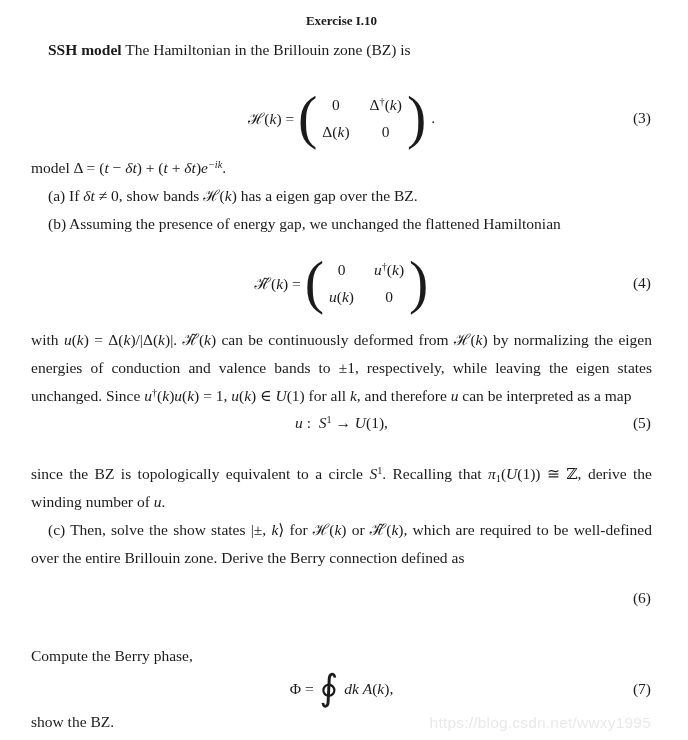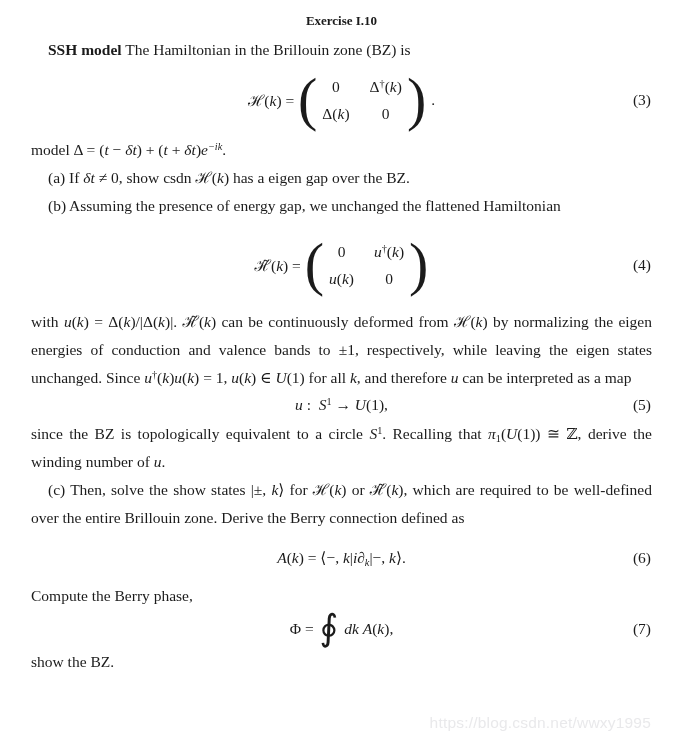--- a/index.html
+++ b/index.html
@@ -9,24 +9,24 @@
     font-size:15.5px;position:relative;box-sizing:border-box;
     padding:10px 36px 0 31px;overflow:hidden;
   }
   .title{
     font-size:13px;line-height:22px;margin:0;text-align:center;
     font-weight:bold;
   }
   p{margin:0;line-height:28px;text-align:justify}
   .indent{text-indent:17px}
   #p1{margin-top:4px}
-  #p4{margin-top:2px}
-  #p5{margin-top:4px}
+  #p4{margin-top:24px}
+  #p5{margin-top:24px}
   .eqblock{display:flex;align-items:center;justify-content:center;position:relative}
-  #eq3{height:72px;margin-top:0}
+  #eq3{height:72px;margin-top:18px}
   #eq4{height:86px;margin-top:2px}
   #eq5{height:26px}
   #eq6{height:40px;margin-top:6px}
   #eq7{height:38px}
   .eqnum{position:absolute;right:1px;top:50%;transform:translateY(-50%)}
   .mat{
     display:inline-grid;grid-template-columns:auto auto;
     column-gap:20px;row-gap:9px;justify-items:center;align-items:center;
     padding:0 5px;line-height:1.15;
   }
@@ -66,21 +66,21 @@
     <span class="cell"><span class="run rm">Δ</span><span class="run sup">†</span><span class="run rm">(</span><span class="run mi">k</span><span class="run rm">)</span></span>
     <span class="cell"><span class="run rm">Δ(</span><span class="run mi">k</span><span class="run rm">)</span></span>
     <span class="cell"><span class="run rm">0</span></span>
   </span>
   <span class="bigparen">)</span>
   <span class="run tail"><span class="run rm">.</span></span>
   <span class="eqnum">(3)</span>
 </div>
 
 <p id="p2"><span class="run rm">model Δ = (</span><span class="run mi">t</span><span class="run rm"> − </span><span class="run mi">δt</span><span class="run rm">) + (</span><span class="run mi">t</span><span class="run rm"> + </span><span class="run mi">δt</span><span class="run rm">)</span><span class="run mi">e</span><span class="run sup mi">−ik</span><span class="run rm">.</span></p>
-<p id="pa" class="indent"><span class="run rm">(a) If </span><span class="run mi">δt</span><span class="run rm"> ≠ 0, show csdn ℋ(</span><span class="run mi">k</span><span class="run rm">) has a eigen gap over the BZ.</span></p>
+<p id="pa" class="indent"><span class="run rm">(a) If </span><span class="run mi">δt</span><span class="run rm"> ≠ 0, show bands ℋ(</span><span class="run mi">k</span><span class="run rm">) has a eigen gap over the BZ.</span></p>
 <p id="pb" class="indent"><span class="run rm">(b) Assuming the presence of energy gap, we unchanged the flattened Hamiltonian</span></p>
 
 <div id="eq4" class="eqblock">
   <span class="run"><span class="run rm">ℋ̃(</span><span class="run mi">k</span><span class="run rm">) = </span></span>
   <span class="bigparen">(</span>
   <span class="mat">
     <span class="cell"><span class="run rm">0</span></span>
     <span class="cell"><span class="run mi">u</span><span class="run sup">†</span><span class="run rm">(</span><span class="run mi">k</span><span class="run rm">)</span></span>
     <span class="cell"><span class="run mi">u</span><span class="run rm">(</span><span class="run mi">k</span><span class="run rm">)</span></span>
     <span class="cell"><span class="run rm">0</span></span>
@@ -93,21 +93,20 @@
 
 <div id="eq5" class="eqblock">
   <span class="run"><span class="run mi">u</span><span class="run rm"> :  </span><span class="run mi">S</span><span class="run sup">1</span><span class="run rm"> → </span><span class="run mi">U</span><span class="run rm">(1),</span></span>
   <span class="eqnum">(5)</span>
 </div>
 
 <p id="p4"><span class="run rm">since the BZ is topologically equivalent to a circle </span><span class="run mi">S</span><span class="run sup">1</span><span class="run rm">. Recalling that </span><span class="run mi">π</span><span class="run sub">1</span><span class="run rm">(</span><span class="run mi">U</span><span class="run rm">(1)) ≅ ℤ, derive the winding number of </span><span class="run mi">u</span><span class="run rm">.</span></p>
 <p id="pc" class="indent"><span class="run rm">(c) Then, solve the show states |±, </span><span class="run mi">k</span><span class="run rm">⟩ for ℋ(</span><span class="run mi">k</span><span class="run rm">) or ℋ̃(</span><span class="run mi">k</span><span class="run rm">), which are required to be well-defined over the entire Brillouin zone. Derive the Berry connection defined as</span></p>
 
 <div id="eq6" class="eqblock">
-  <span class="run"><span class="run cal">A</span><span class="run rm">(</span><span class="run mi">k</span><span class="run rm">) = ⟨−, </span><span class="run mi">k</span><span class="run rm">|</span><span class="run mi">i∂</span><span class="run sub mi">k</span><span class="run rm">|−, </span><span class="run mi">k</span><span class="run rm">⟩.</span></span>
   <span class="eqnum">(6)</span>
 </div>
 
 <p id="p5"><span class="run rm">Compute the Berry phase,</span></p>
 
 <div id="eq7" class="eqblock">
   <span class="run"><span class="run rm">Φ = </span><span class="run big">∮</span><span class="run rm"> </span><span class="run mi">dk</span><span class="run rm"> </span><span class="run cal">A</span><span class="run rm">(</span><span class="run mi">k</span><span class="run rm">),</span></span>
   <span class="eqnum">(7)</span>
 </div>
 

